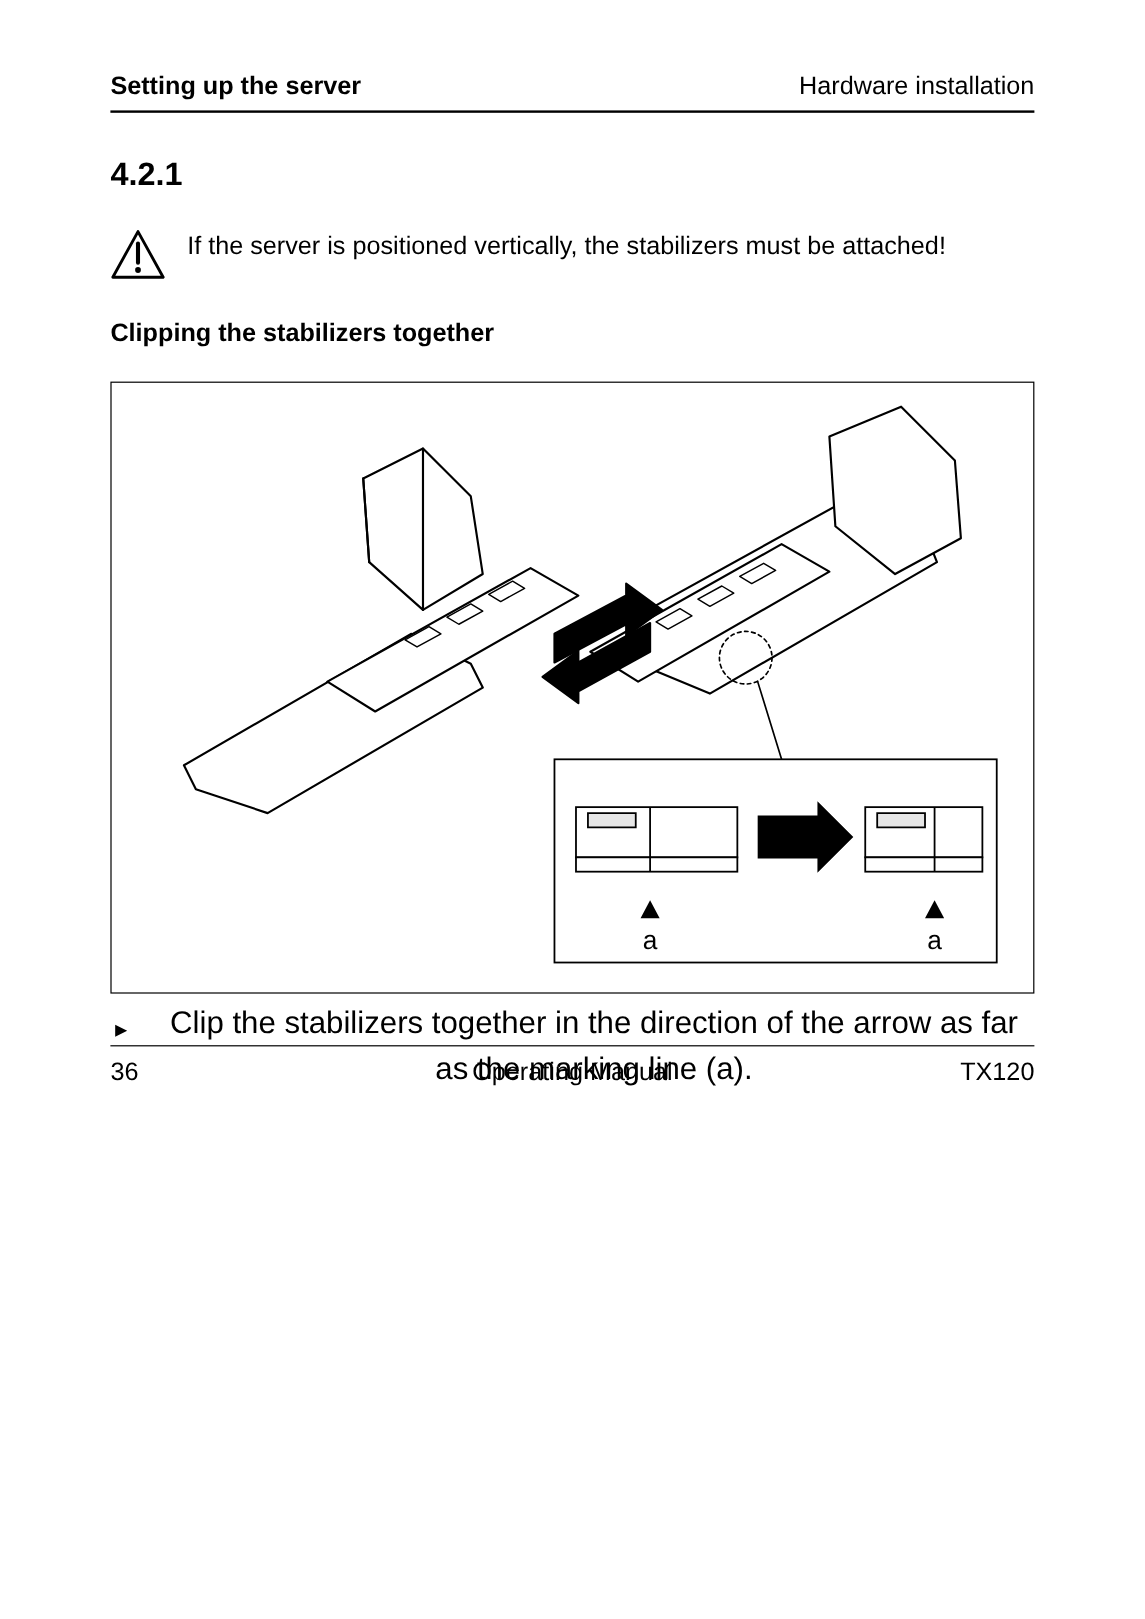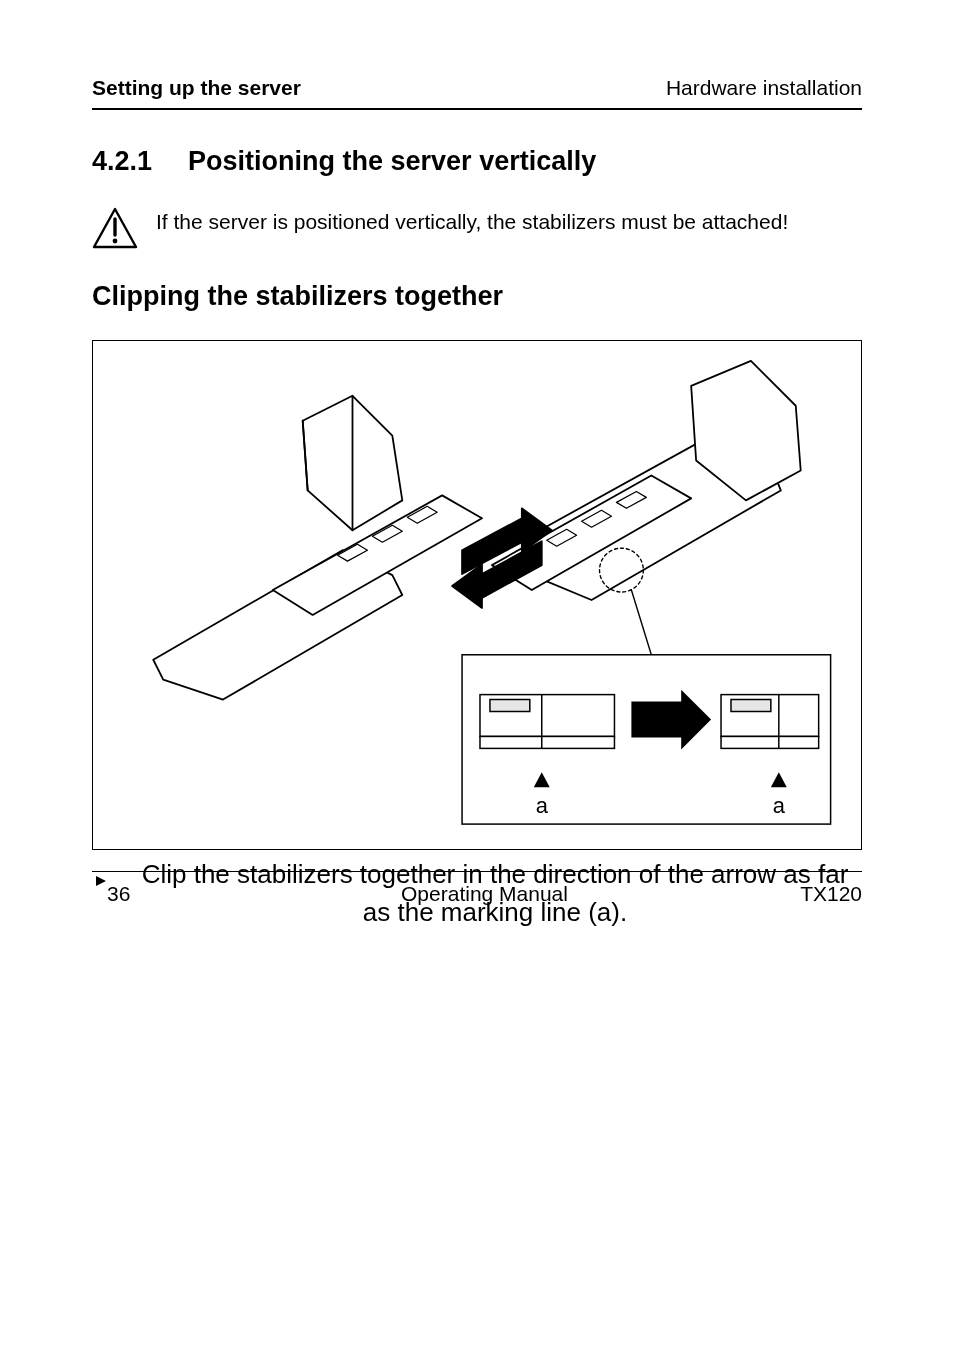--- a/index.html
+++ b/index.html
@@ -1,55 +1,54 @@
 <!DOCTYPE html>
 <html><head>
 <meta charset="utf-8">
 <style>
   * { box-sizing: border-box; margin: 0; padding: 0; }
   html, body { width: 954px; height: 1349px; background: #fff; font-family: Arial, Helvetica, sans-serif; color: #000; }
-  .page { width: 954px; height: 964px; padding: 76px 92px 40px 92px; position: relative; }
+  .page { width: 954px; height: 964px; padding: 60px 92px 40px 92px; position: relative; }
   .header-row { display: flex; justify-content: space-between; align-items: baseline; font-size: 21px; padding-bottom: 8px; }
   .header-left { font-weight: bold; }
   .header-right { font-weight: normal; }
   .header-rule { border: none; border-top: 2.2px solid #000; margin-bottom: 36px; }
   .section-title { font-size: 27px; font-weight: bold; margin-bottom: 30px; display:flex; gap: 36px; align-items: flex-end;}
   .caution-block { display: flex; gap: 18px; margin-bottom: 28px; }
   .caution-icon { flex: 0 0 46px; }
   .caution-body { flex: 1; font-size: 21px; line-height: 1.45; }
   .caution-label { font-weight: bold; display:block; margin-bottom: 10px; }
   .caution-para { margin-bottom: 14px; }
   .link { color: #ff0000; }
-  .subheading { font-weight: bold; font-size: 27px; margin: 20px 0 28px 0; }
+  .subheading { font-weight: bold; font-size: 21px; margin: 20px 0 28px 0; }
   .figure-box { border: 1.6px solid #000; width: 100%; height: 510px; position: relative; background:#fff; margin-bottom: 6px; }
   .figure-caption { font-size: 17px; margin-bottom: 24px; }
   .step-list { font-size: 26px; line-height: 1.45; text-align: center; }
   .step-item { display: flex; gap: 18px; }
   .step-bullet { flex: 0 0 18px; padding-top:4px;}
   .step-text { flex: 1; }
-  .footer { position: absolute; left: 107px; right: 92px; bottom: 58px; display: flex; justify-content: space-between; align-items: baseline; font-size: 21px; }
+  .footer { position: absolute; left: 92px; right: 92px; bottom: 58px; display: flex; justify-content: space-between; align-items: baseline; font-size: 21px; }
   .footer-rule { position:absolute; left:92px; right:92px; bottom: 92px; border:none; border-top:1.4px solid #000;}
   .footer-center { position:absolute; left:50%; transform:translateX(-50%); }
   .fig-svg { width:100%; height:100%; display:block;}
   .inset-label { font-family: Arial, sans-serif; font-size: 22px; }
 </style>
 </head>
 <body>
 
 <div class="page">
 
   <div class="header-row">
     <span class="header-left">Setting up the server</span>
     <span class="header-right">Hardware installation</span>
   </div>
   <hr class="header-rule">
 
   <h2 class="section-title">
     <span>4.2.1</span>
-    <span>Positioning the server vertically</span>
   </h2>
 
   <div class="caution-block">
     <div class="caution-icon">
       <svg viewBox="0 0 46 42" width="46" height="42">
         <path d="M23 2 L44 40 L2 40 Z" fill="none" stroke="#000" stroke-width="2.4" stroke-linejoin="round"></path>
         <line x1="23" y1="12" x2="23" y2="28" stroke="#000" stroke-width="3.4" stroke-linecap="round"></line>
         <circle cx="23" cy="34" r="2.4" fill="#000"></circle>
       </svg>
     </div>

